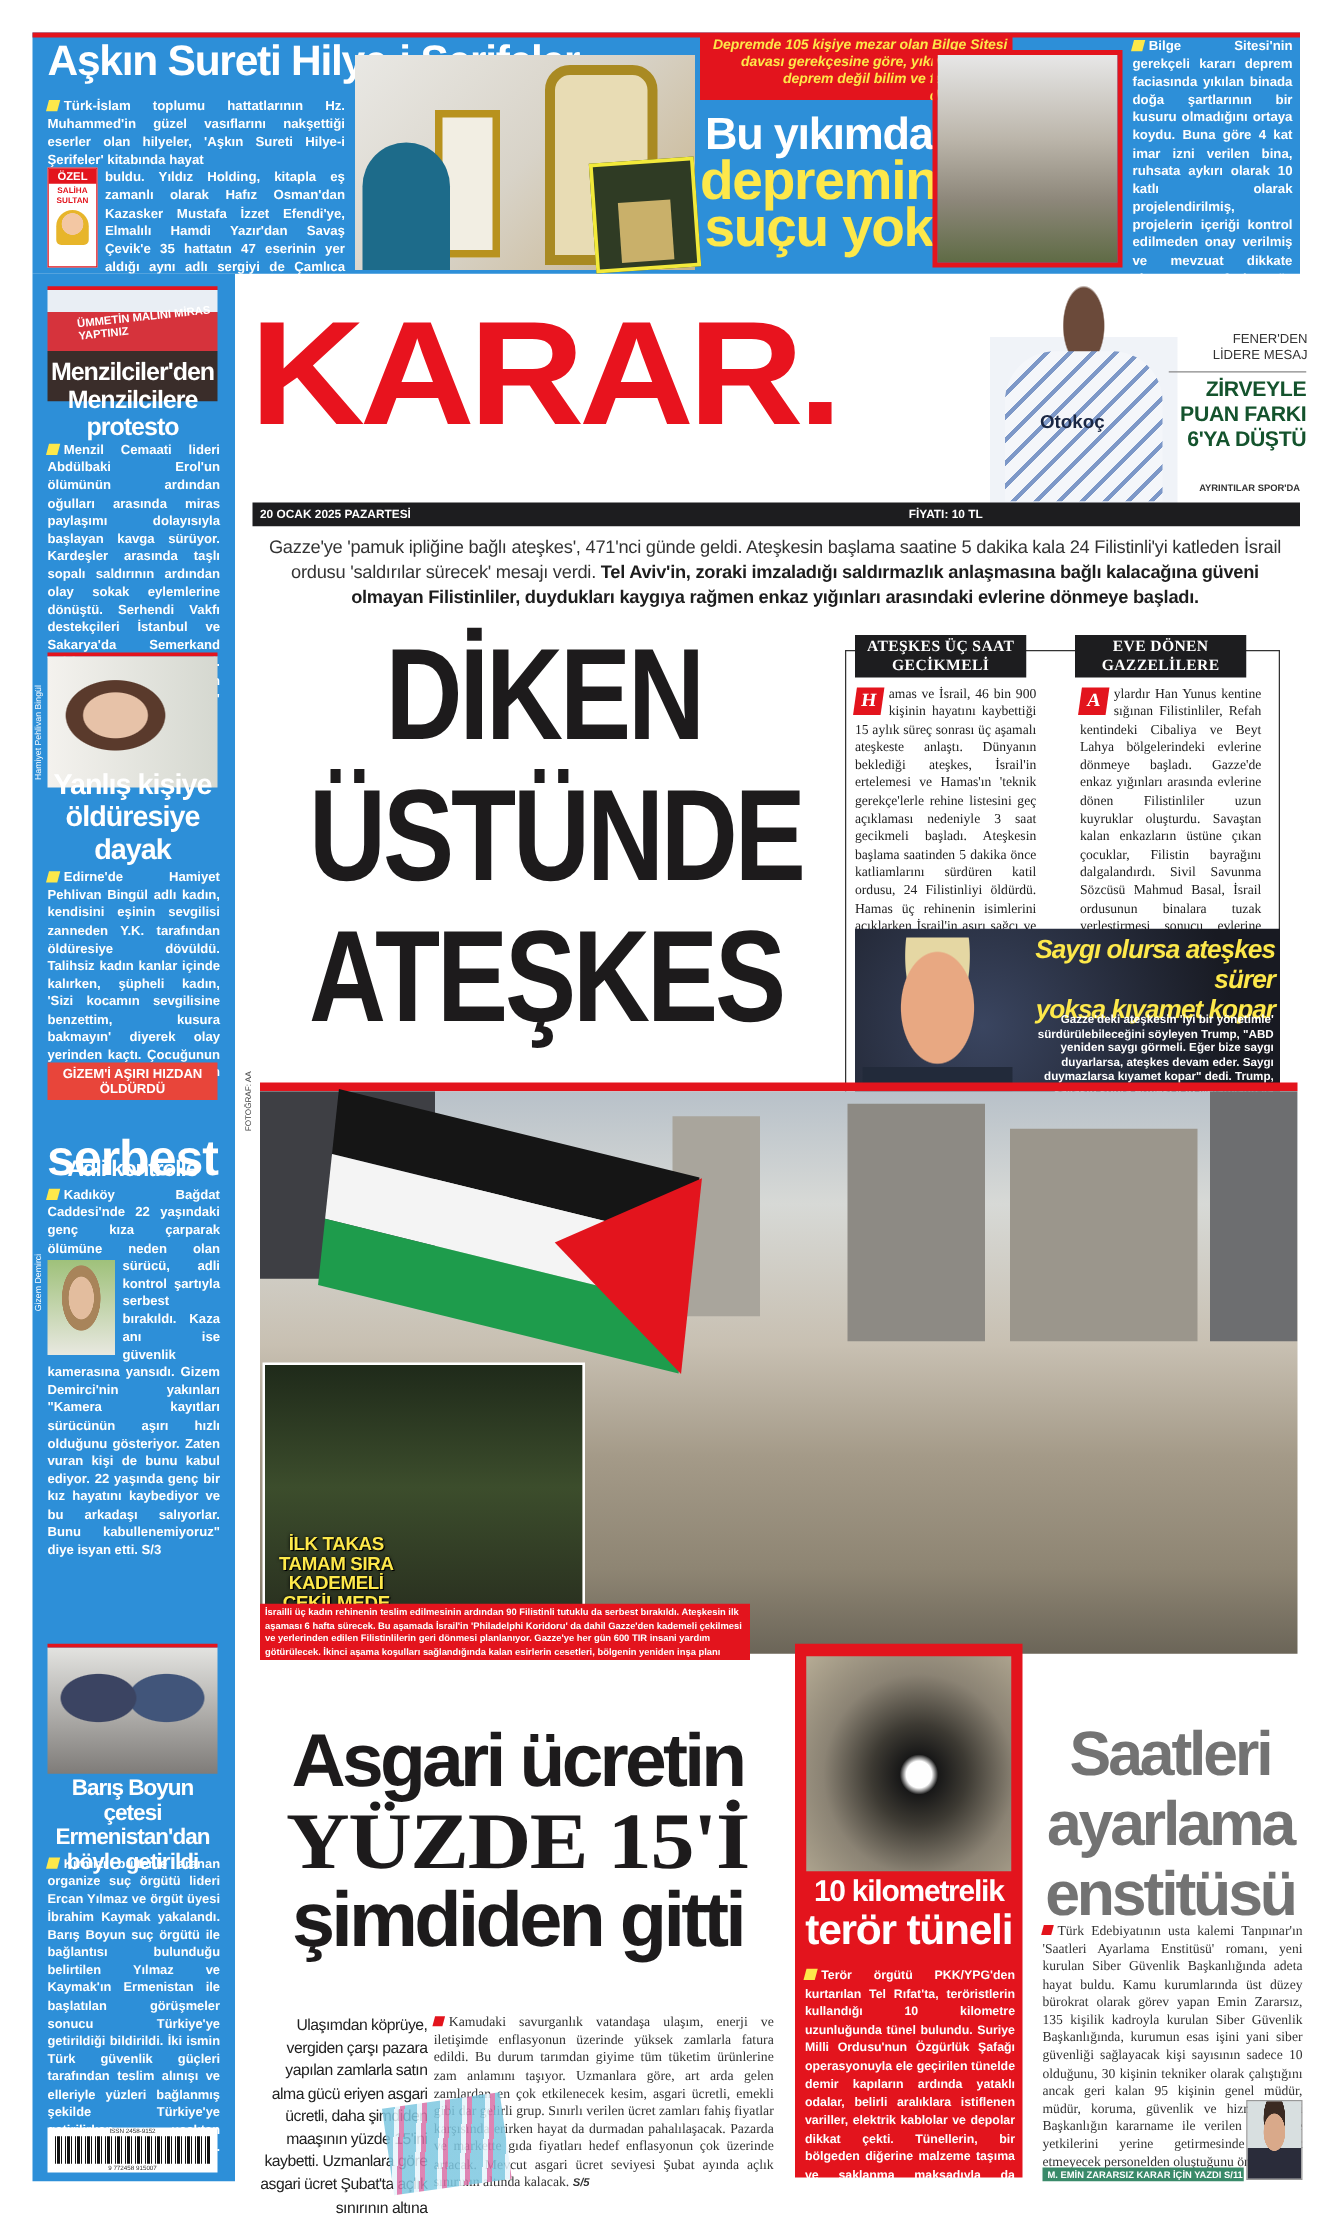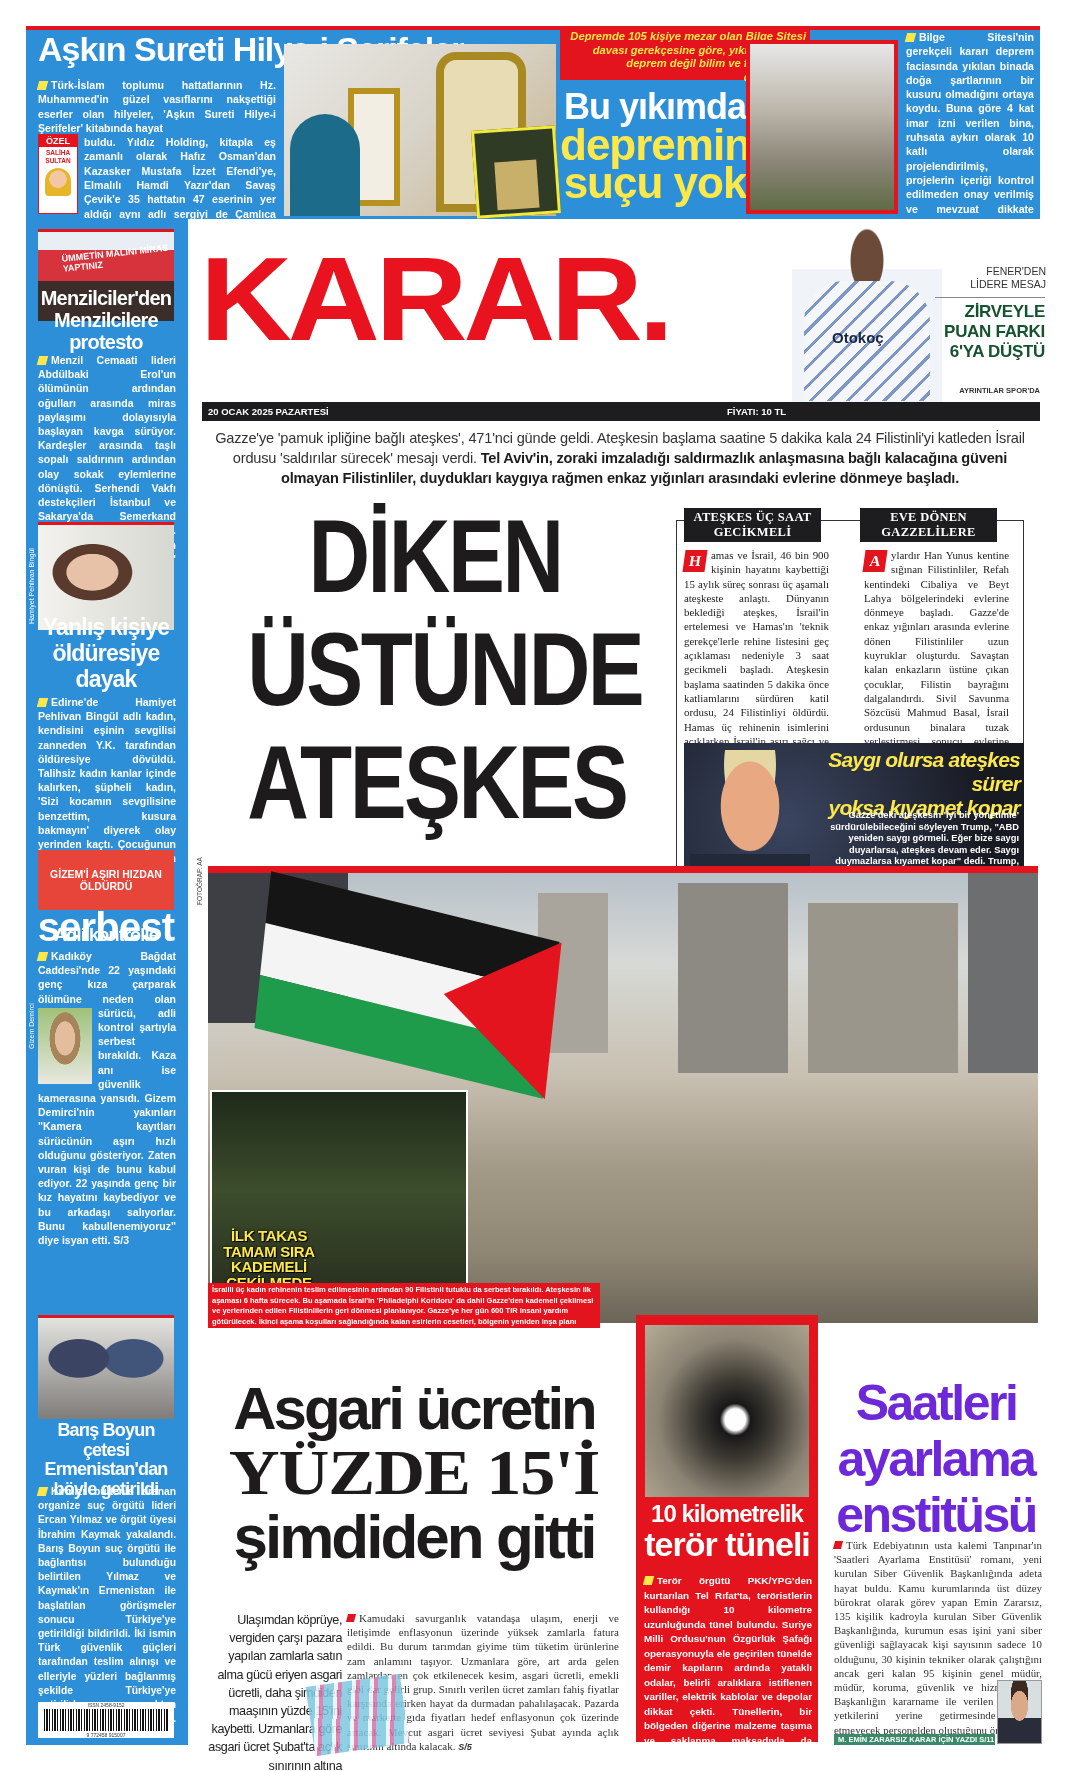--- a/index.html
+++ b/index.html
@@ -30,21 +30,21 @@
   #bilge-body { left: 906px; top: 30px; width: 128px; font-size: 10.6px; line-height: 14.3px; color: #fff; font-weight: bold; text-align: justify; }
 
   .bullet-y { display:inline-block; width: 9px; height: 9px; background: #fde84a; margin-right: 4px; transform: skewX(-15deg); vertical-align: -1px; }
   .bullet-r { display:inline-block; width: 8px; height: 8px; background: #e3141d; margin-right: 4px; transform: skewX(-15deg); vertical-align: 0; }
 
   
   #sidebar { left: 26px; top: 219px; width: 162px; height: 1526px; background: #2d8fd8; }
   .sb-photo { position: absolute; left: 12px; width: 136px; border-top: 3px solid #e3141d; }
   .sb-title { position: absolute; left: 10px; width: 140px; color: #fff; font-weight: bold; text-align: center; letter-spacing: -0.8px; }
   .sb-body { position: absolute; left: 12px; width: 138px; color: #fff; font-weight: bold; font-size: 10.5px; line-height: 14.2px; text-align: justify; }
-  .sb-tag { position: absolute; left: 12px; width: 136px; background: #e8453a; color: #fff; font-weight: bold; font-size: 10.5px; line-height: 12px; text-align: center; padding: 18px 0; }
+  .sb-tag { position: absolute; left: 12px; width: 136px; background: #e8453a; color: #fff; font-weight: bold; font-size: 10.5px; line-height: 12px; text-align: center; padding: 3px 0; }
   .vert-credit { position: absolute; color: #fff; font-size: 7px; transform: rotate(-90deg); transform-origin: left top; white-space: nowrap; }
 
   
   #logo { left: 200px; top: 240px; font-size: 118px; color: #e8131e; font-weight: bold; letter-spacing: -4px; line-height: 118px; transform: scaleX(1.08); transform-origin: left; }
   #player { left: 792px; top: 225px; width: 150px; height: 178px; background: radial-gradient(ellipse at 50% 20%, #6b4a3a 0 15%, transparent 16%), linear-gradient(180deg, transparent 0 25%, #f0f3f8 25%); }
   #player::after { content: ""; position:absolute; left: 12px; top: 56px; width: 126px; height: 120px; background: repeating-linear-gradient(135deg, #f4f6fa 0 10px, #7d98c8 10px 13px); border-radius: 40px 40px 0 0; }
   #player .sponsor { position:absolute; left: 40px; top: 104px; z-index: 2; font-size: 15px; font-weight: bold; color: #1a2744; }
   #fener-kicker { left: 946px; top: 265px; width: 100px; font-size: 10.5px; line-height: 13px; text-align: right; color: #333; }
   #fener-rule { left: 935px; top: 297px; width: 110px; height: 1px; background: #888; }
   #fener-head { left: 930px; top: 302px; width: 115px; font-size: 17px; line-height: 20px; font-weight: bold; text-align: right; color: #14532d; letter-spacing: -0.3px; }
@@ -94,21 +94,21 @@
   #asgari-body { left: 347px; top: 1611px; width: 272px; font-family: "Liberation Serif", serif; font-size: 11px; line-height: 14.2px; color: #333; text-align: justify; }
   #money { left: 310px; top: 1680px; width: 95px; height: 70px; background: repeating-linear-gradient(100deg, #7cc7e0 0 10px, #e6f4fb 10px 14px, #d86fa6 14px 18px); transform: rotate(-8deg); opacity: 0.85; }
 
   #tunel-box { left: 636px; top: 1315px; width: 182px; height: 427px; background: #e3141d; }
   #tunel-photo { left: 645px; top: 1325px; width: 164px; height: 172px; background: radial-gradient(ellipse at 55% 55%, #fefefe 0 8%, #181818 12%, #3d3a33 30%, #8b8374 60%, #b6ac95 100%); }
   #tunel-head { left: 636px; top: 1500px; width: 182px; color: #fff; font-weight: bold; text-align: center; letter-spacing: -1px; }
   #tunel-head .l1 { display:block; font-size: 24px; line-height: 27px; }
   #tunel-head .l2 { display:block; font-size: 34px; line-height: 35px; }
   #tunel-body { left: 644px; top: 1574px; width: 168px; color: #fff; font-weight: bold; font-size: 9.9px; line-height: 14.5px; text-align: justify; }
 
-  #saat-head { left: 826px; top: 1375px; width: 220px; text-align: center; font-weight: bold; color: #6d28d9; letter-spacing: -2.5px; font-size: 50px; line-height: 56px; }
+  #saat-head { left: 826px; top: 1375px; width: 220px; text-align: center; font-weight: bold; color: #737373; letter-spacing: -2.5px; font-size: 50px; line-height: 56px; }
   #saat-body { left: 834px; top: 1538px; width: 208px; font-family: "Liberation Serif", serif; font-size: 10.9px; line-height: 14.2px; color: #333; text-align: justify; }
   #zararsiz-photo { left: 997px; top: 1680px; width: 45px; height: 64px; background: radial-gradient(ellipse at 50% 40%, #d9a98a 0 28%, transparent 29%), radial-gradient(ellipse at 50% 22%, #3a2a22 0 28%, transparent 29%), linear-gradient(180deg, #d8dfe0 0 60%, #2a2c3a 60%); border: 1px solid #999; }
   #zararsiz-byline { left: 834px; top: 1734px; width: 161px; height: 11px; background: #3a8a6a; color: #fff; font-size: 7.5px; font-weight: bold; line-height: 11px; padding-left: 4px; white-space: nowrap; overflow: hidden; }
 
   #barcode { left: 38px; top: 1702px; width: 136px; height: 36px; background: #fff; }
   #barcode .isbn { font-size: 5px; text-align: center; color: #333; }
   #barcode .bars { margin: 1px 6px; height: 22px; background: repeating-linear-gradient(90deg, #111 0 1px, #fff 1px 2px, #111 2px 4px, #fff 4px 5px, #111 5px 6px, #fff 6px 8px); }
   #barcode .num { font-size: 5px; text-align: center; color: #333; }
 </style>
 </head>

